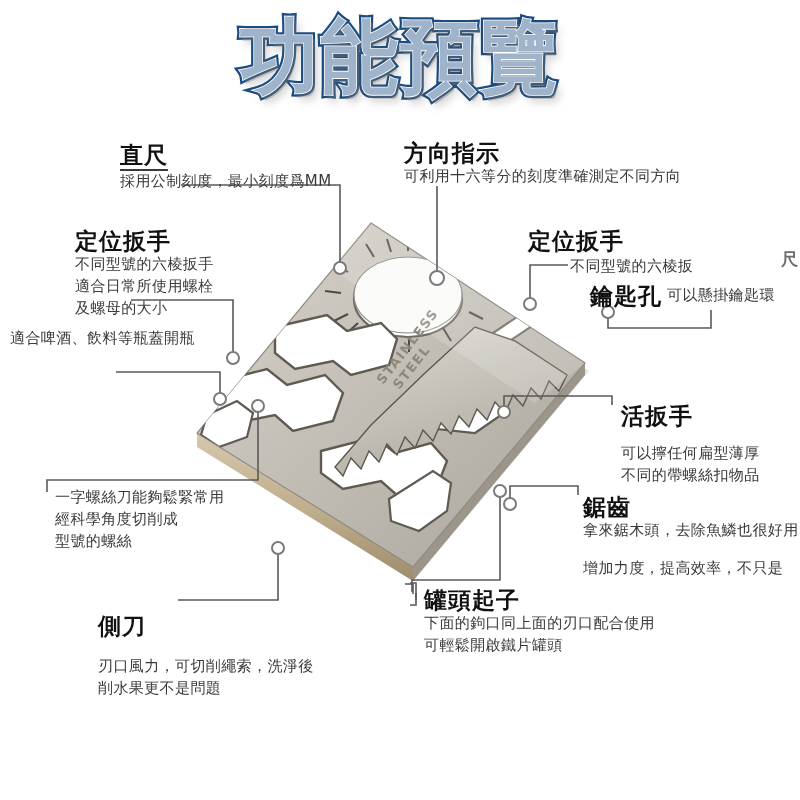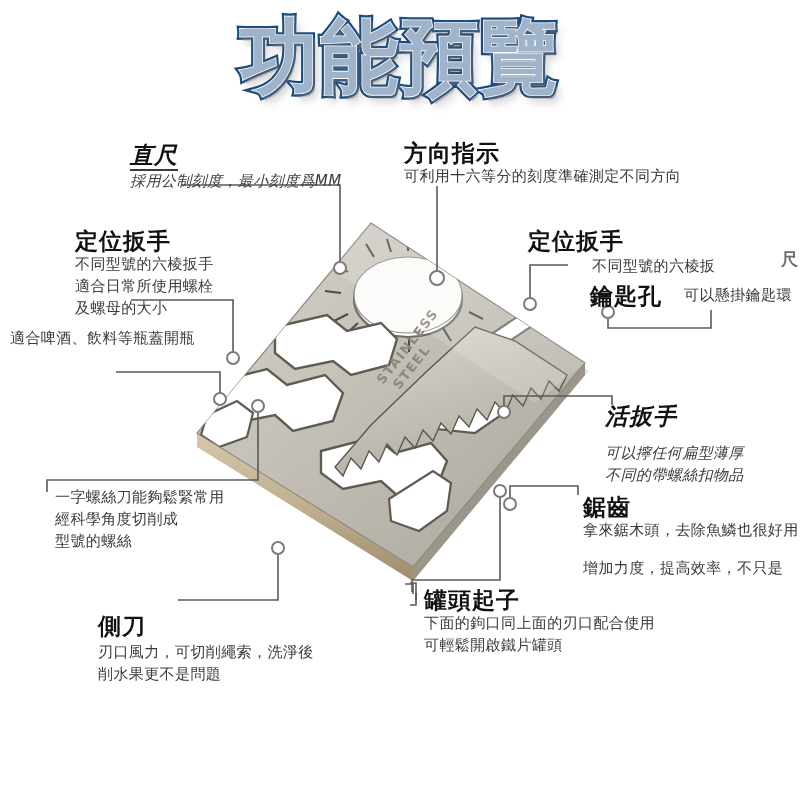--- a/index.html
+++ b/index.html
@@ -47,21 +47,21 @@
   .callout{position:absolute;}
   .c-head{
     font-weight:bold;color:#111;
     font-size:23px;line-height:1.15;white-space:nowrap;
     letter-spacing:1px;
   }
   .c-body{
     color:#3a3a3a;font-size:15px;line-height:1.45;white-space:nowrap;
     letter-spacing:.4px;
   }
-  .inline-row{display:flex;align-items:flex-end;gap:22px;}
+  .inline-row{display:flex;align-items:flex-end;gap:5px;}
   .inline-row .c-body{padding-bottom:3px;}
 
   
   .head-underline{
     border-bottom:2px solid #3b3b3b;
     display:inline-block;padding-bottom:1px;
   }
 
   
   svg#leaders{position:absolute;left:0;top:0;width:800px;height:800px;}
@@ -228,74 +228,74 @@
     <path d="M178,600 L278,600 L278,554"></path>
     <circle class="marker" cx="278" cy="548" r="6"></circle>
 
     <path d="M416,593 L416,605 L410,605"></path>
     <path d="M416,600 L416,583 L410,583"></path>
     <path d="M413,594 L413,584 L405,584"></path>
     <path d="M412,592 L412,580 L500,580 L500,497"></path>
     <circle class="marker" cx="500" cy="491" r="6"></circle>
   </svg>
 
-  <div class="callout" style="left:130px;top:142px;font-style:italic;">
+  <div class="callout" style="left:120px;top:142px;">
     <div class="c-head head-underline">直尺</div>
     <div class="c-body">採用公制刻度，最小刻度爲MM</div>
   </div>
 
   <div class="callout" style="left:404px;top:140px;">
     <div class="c-head">方向指示</div>
     <div class="c-body">可利用十六等分的刻度準確測定不同方向</div>
   </div>
 
   <div class="callout" style="left:75px;top:228px;">
     <div class="c-head">定位扳手</div>
     <div class="c-body">不同型號的六棱扳手</div>
     <div class="c-body">適合日常所使用螺栓</div>
     <div class="c-body">及螺母的大小</div>
   </div>
 
   <div class="callout" style="left:528px;top:228px;">
     <div class="c-head">定位扳手</div>
-    <div class="c-body" style="margin-left:64px;margin-top:2px;">不同型號的六棱扳</div>
+    <div class="c-body" style="margin-left:42px;margin-top:2px;">不同型號的六棱扳</div>
   </div>
 
   <div class="callout" style="left:590px;top:283px;">
     <div class="inline-row">
       <div class="c-head">鑰匙孔</div>
       <div class="c-body">可以懸掛鑰匙環</div>
     </div>
   </div>
 
   <div class="callout" style="left:10px;top:328px;">
     <div class="c-body">適合啤酒、飲料等瓶蓋開瓶</div>
   </div>
 
-  <div class="callout" style="left:605px;top:403px;font-style:italic;">
+  <div class="callout" style="left:621px;top:403px;">
     <div class="c-head">活扳手</div>
     <div class="c-body" style="margin-top:14px;">可以擰任何扁型薄厚</div>
     <div class="c-body">不同的帶螺絲扣物品</div>
   </div>
 
   <div class="callout" style="left:55px;top:487px;">
     <div class="c-body">一字螺絲刀能夠鬆緊常用</div>
     <div class="c-body">經科學角度切削成</div>
     <div class="c-body">型號的螺絲</div>
   </div>
 
   <div class="callout" style="left:583px;top:494px;">
     <div class="c-head">鋸齒</div>
     <div class="c-body">拿來鋸木頭，去除魚鱗也很好用</div>
     <div class="c-body" style="margin-top:16px;">增加力度，提高效率，不只是</div>
   </div>
 
   <div class="callout" style="left:98px;top:613px;">
     <div class="c-head">側刀</div>
-    <div class="c-body" style="margin-top:3px;">刃口風力，可切削繩索，洗淨後</div>
+    <div class="c-body" style="margin-top:17px;">刃口風力，可切削繩索，洗淨後</div>
     <div class="c-body">削水果更不是問題</div>
   </div>
 
   <div class="callout" style="left:424px;top:587px;">
     <div class="c-head">罐頭起子</div>
     <div class="c-body" style="">下面的鉤口同上面的刃口配合使用</div>
     <div class="c-body">可輕鬆開啟鐵片罐頭</div>
   </div>
 
   <div id="edge-char">尺</div>

